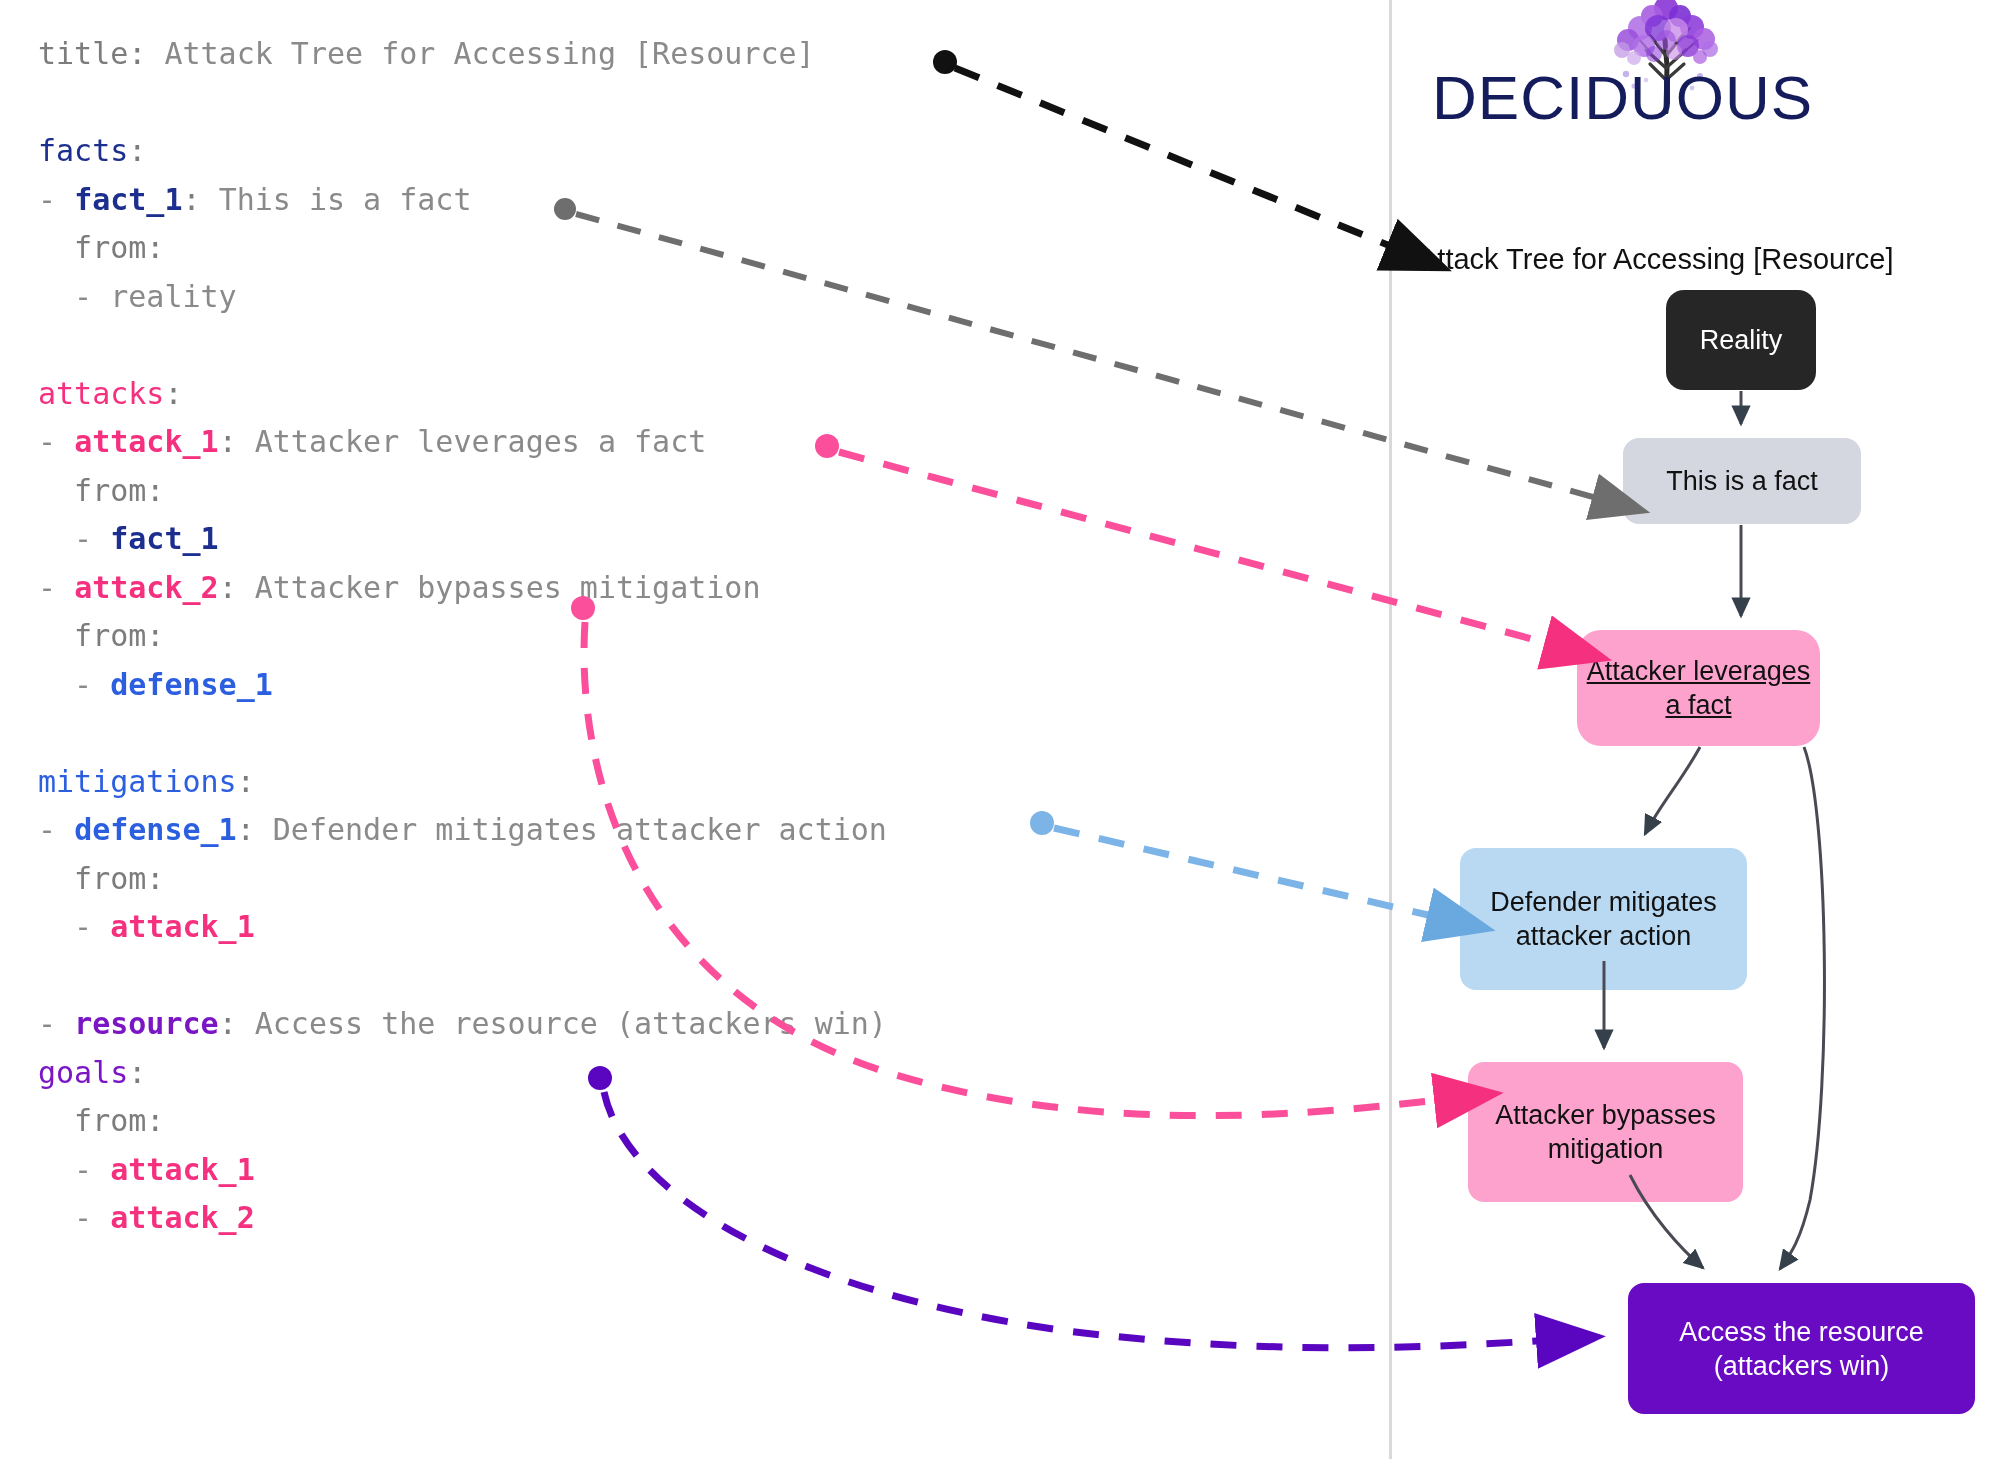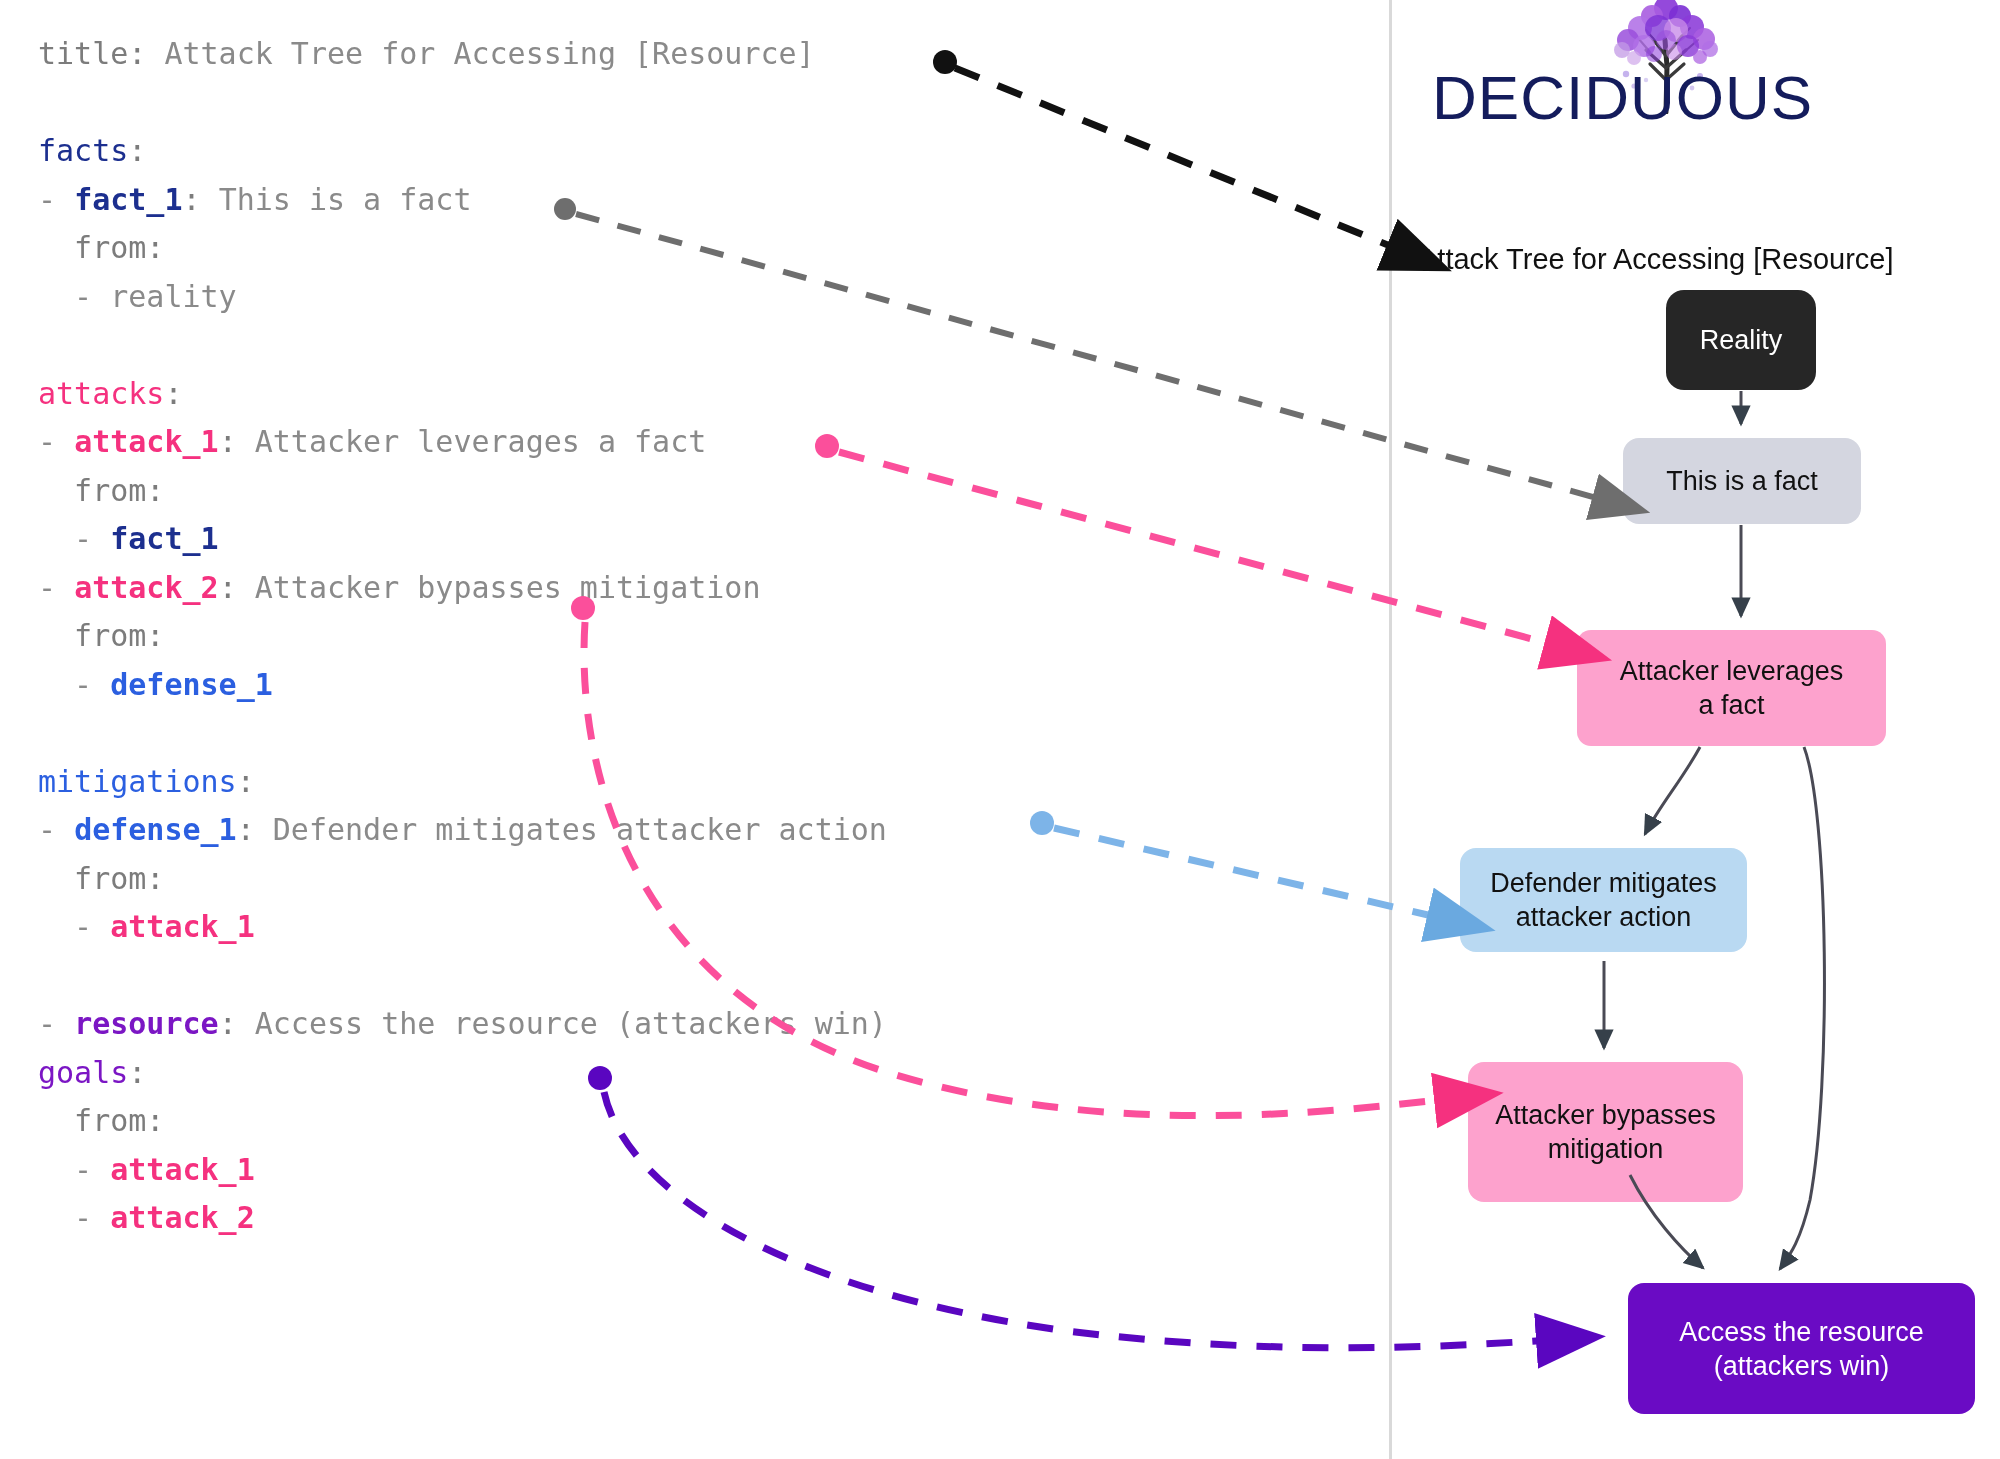--- a/index.html
+++ b/index.html
@@ -111,25 +111,25 @@
   }
   #node-reality {
     left: 1666px; top: 290px; width: 150px; height: 100px;
     background: #262626; color: #ffffff; border-radius: 18px;
   }
   #node-fact {
     left: 1623px; top: 438px; width: 238px; height: 86px;
     background: #d4d6e0; color: #111111; border-radius: 16px;
   }
   #node-attack1 {
-    left: 1577px; top: 630px; width: 309px; height: 116px;
-    background: #fda2cd; color: #111111; border-radius: 14px;
+    left: 1577px; top: 630px; width: 243px; height: 116px;
+    background: #fda2cd; color: #111111; border-radius: 24px; text-decoration: underline;
   }
   #node-defense1 {
-    left: 1460px; top: 848px; width: 287px; height: 104px;
+    left: 1460px; top: 848px; width: 287px; height: 142px;
     background: #b9d9f2; color: #111111; border-radius: 16px;
   }
   #node-attack2 {
     left: 1468px; top: 1062px; width: 275px; height: 140px;
     background: #fda2cd; color: #111111; border-radius: 16px;
   }
   #node-goal {
     left: 1628px; top: 1283px; width: 347px; height: 131px;
     background: #6a0bc4; color: #ffffff; border-radius: 16px;
   }

